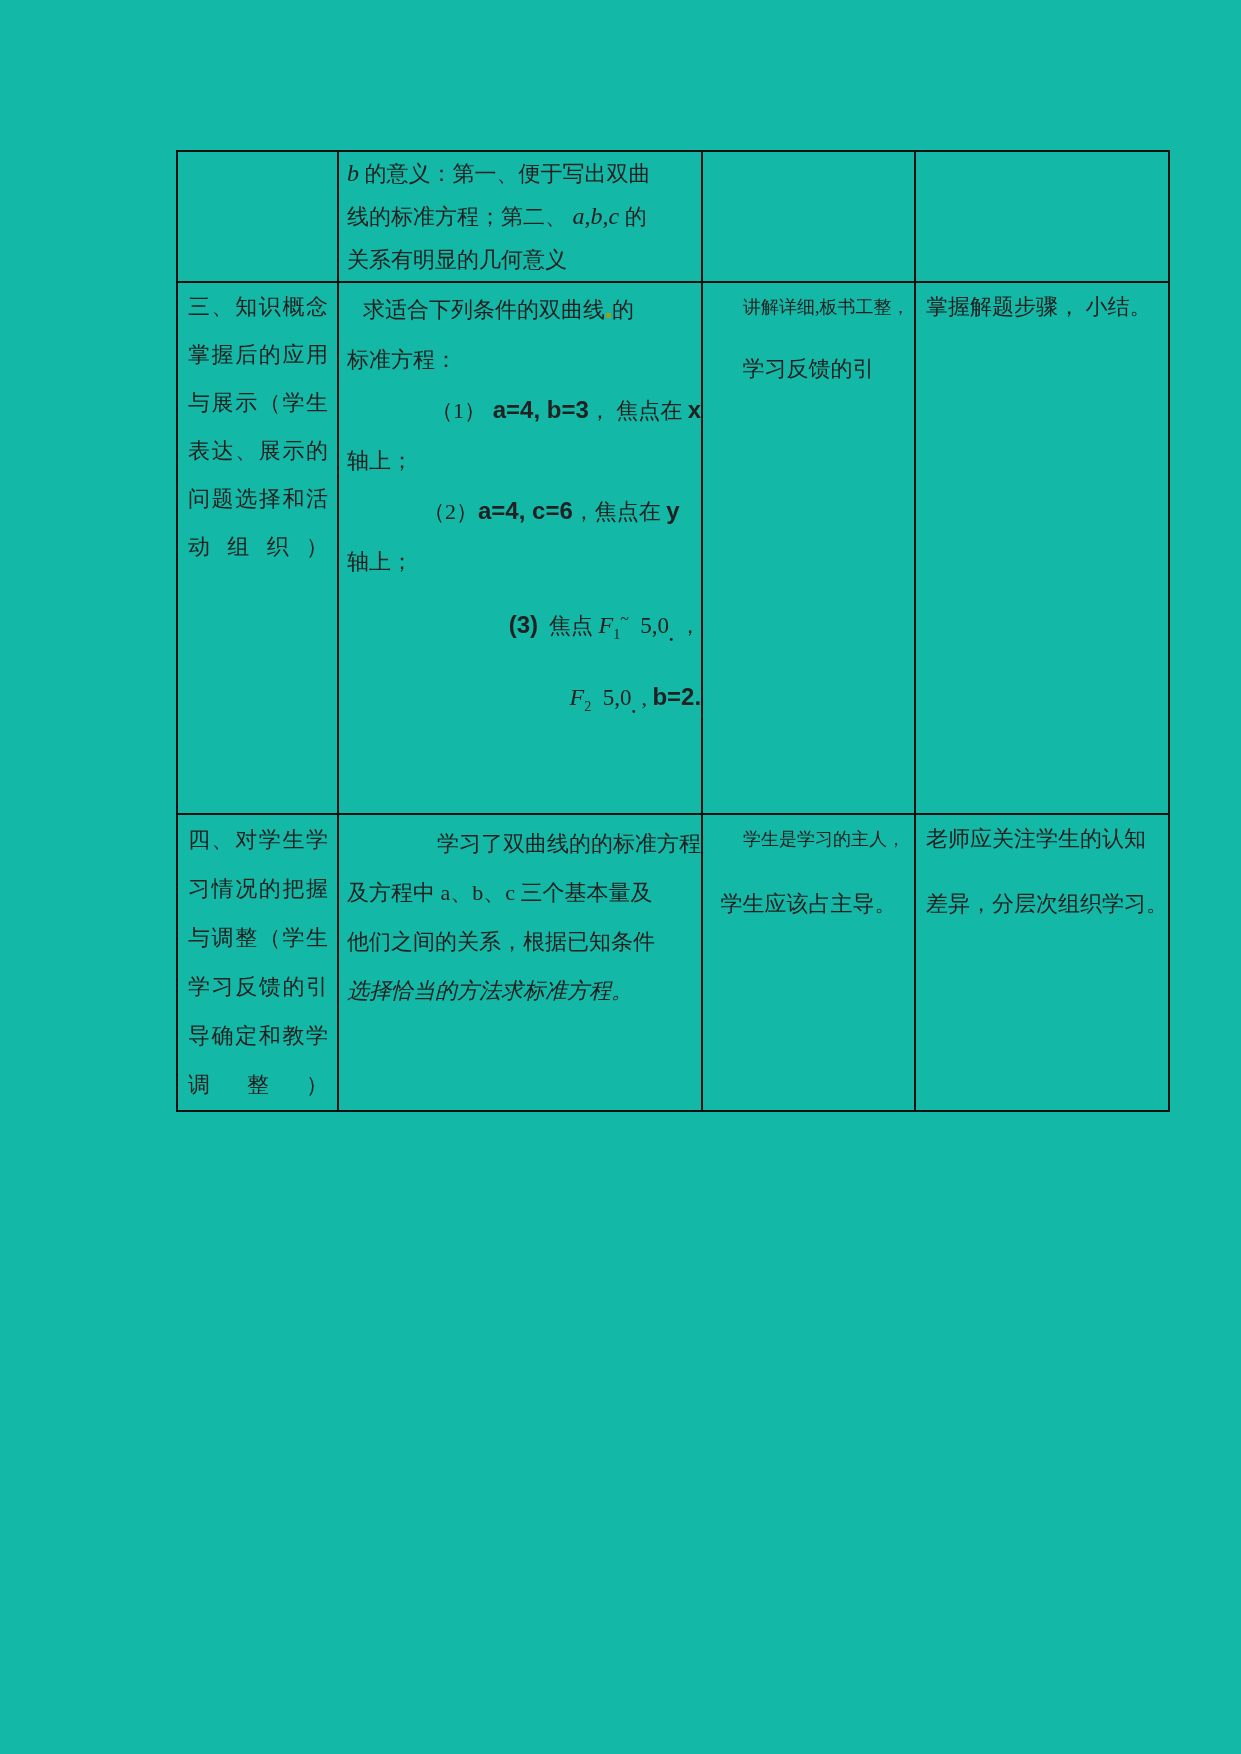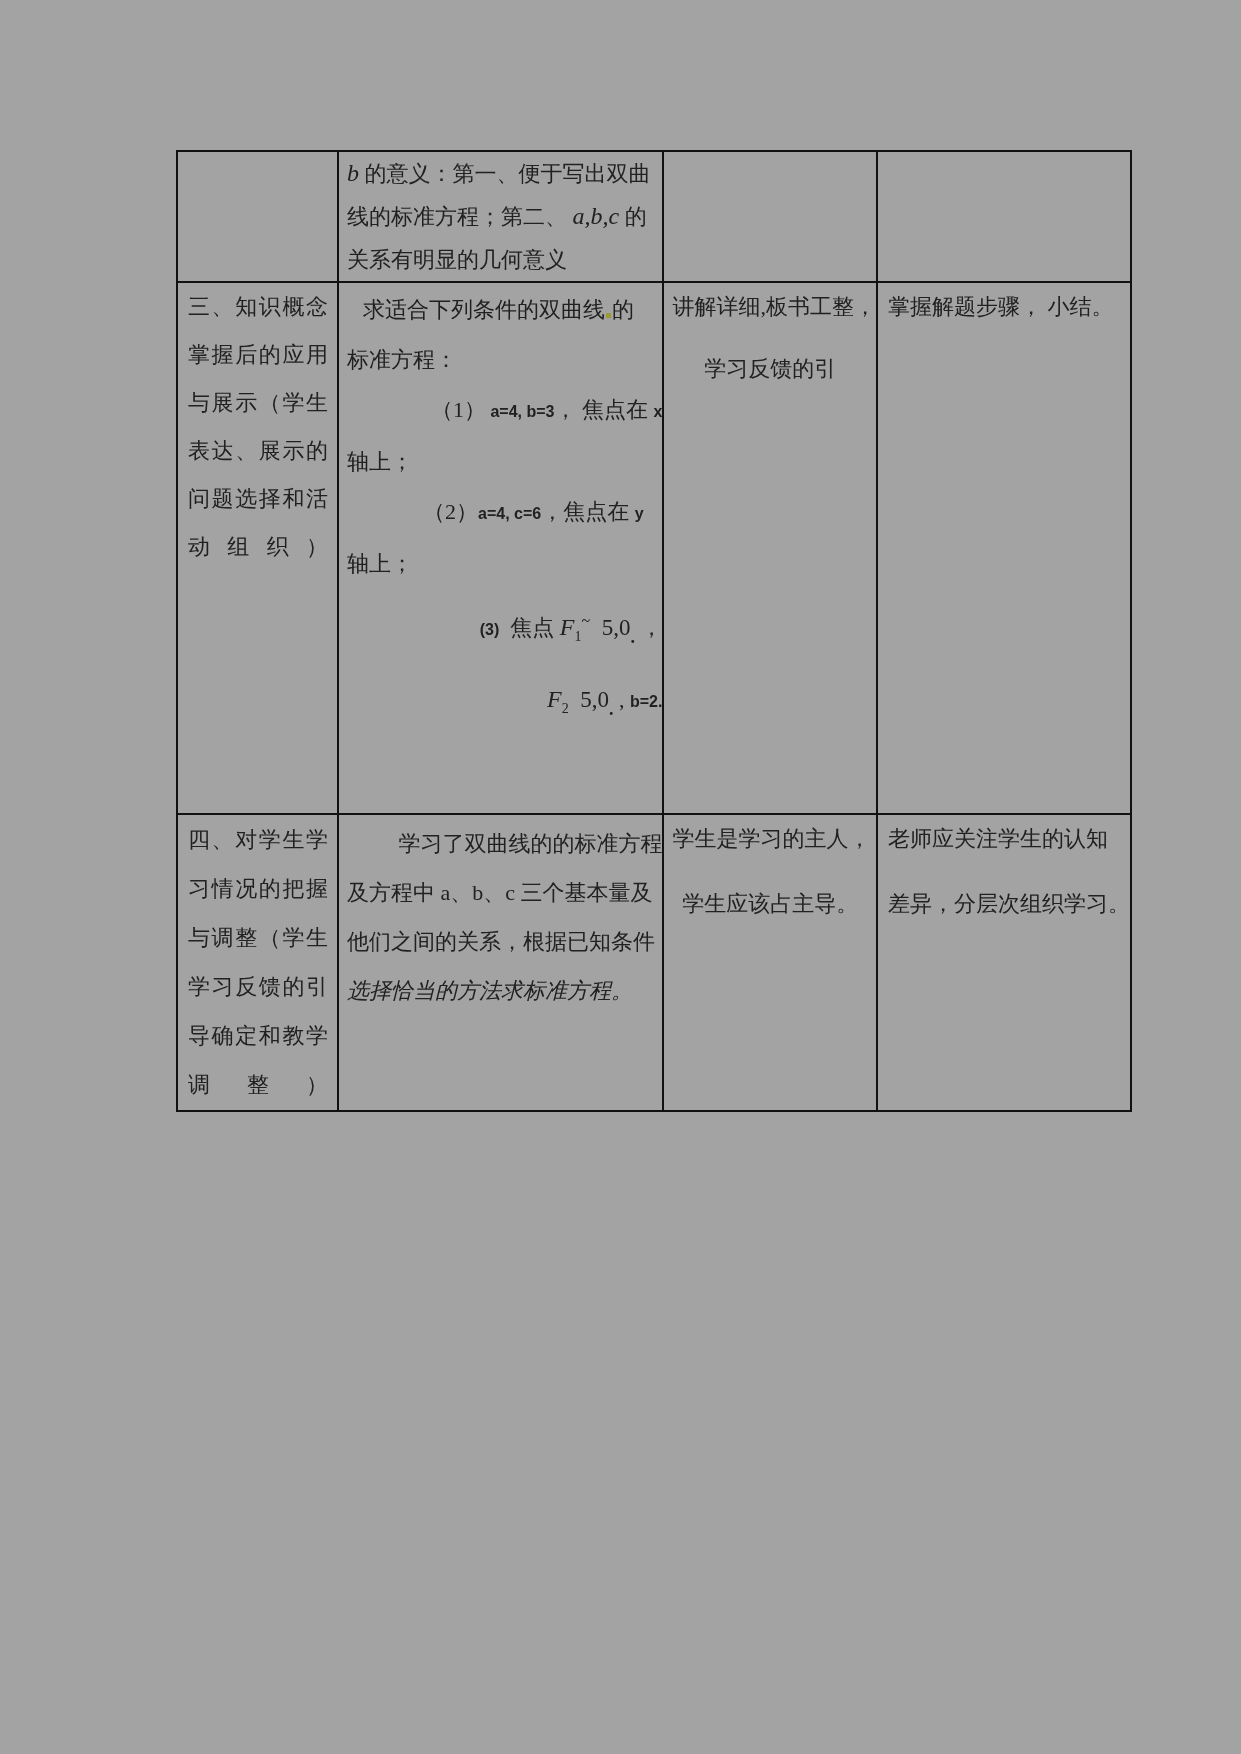--- a/index.html
+++ b/index.html
@@ -3,21 +3,21 @@
 <meta charset="utf-8">
 <style>
   html,body{margin:0;padding:0;}
   body{
     width:1241px;height:1754px;position:relative;
     background:#ffffff;
     font-family:"Liberation Serif","DejaVu Serif",serif;
     color:#212121;
     -webkit-font-smoothing:antialiased;
   }
-  .page{position:absolute;inset:0;background:#a3a3a3;}
+  .page{position:absolute;inset:0;background:#14b8a6;}
   table.lesson{
     position:absolute;left:176px;top:150px;
     border-collapse:collapse;table-layout:fixed;
   }
   table.lesson td{
     border:2px solid #111111;
     vertical-align:top;
     padding:0;
     overflow:hidden;
   }
@@ -57,40 +57,40 @@
   .r1c2-line{line-height:43px;font-size:22px;}
   .r1c2-pad{padding-top:3px;}
 
   
   .imath{
     font-family:"Liberation Serif","DejaVu Serif",serif;
     font-style:italic;font-size:24px;
   }
   .eq{
     font-family:"Liberation Sans","DejaVu Sans",sans-serif;
-    font-weight:600;font-size:16px;
+    font-weight:600;font-size:24px;
   }
   .fsub{font-size:14px;vertical-align:-6px;font-style:normal;
         font-family:"Liberation Serif",serif;}
   .fsup{font-size:16px;vertical-align:9px;font-family:"Liberation Serif",serif;}
   .subdot{font-size:18px;vertical-align:-8px;font-weight:bold;}
   .coord{font-size:23px;font-family:"Liberation Serif",serif;}
 
   .indent1{text-indent:16px;}
   .indent-n1{text-indent:84px;}
   .indent-n2{text-indent:76px;}
   .indent-n3{text-indent:94px;}
   .indent-f2{text-indent:8px;}
 
   .mathline{line-height:56px;text-align:right;}
   .m-top6{margin-top:4px;}
   .m-top10{margin-top:6px;}
 
   
-  .c3line1{line-height:48px;padding-left:8px;white-space:pre;font-size:22px;}
+  .c3line1{line-height:48px;padding-left:8px;white-space:pre;font-size:18px;margin-left:32px;}
   .c3line2{line-height:48px;margin-top:14px;text-align:center;white-space:pre;font-size:22px;}
   .c4line{line-height:48px;padding-left:10px;white-space:pre;font-size:22px;}
   .c4line2{margin-top:17px;}
   .c3r3line2{line-height:48px;margin-top:17px;text-align:center;white-space:pre;font-size:22px;}
 
   
   .proof-dot{
     display:inline-block;width:5px;height:5px;
     background:#9a9a2e;vertical-align:-1px;margin:0 1px;
   }

